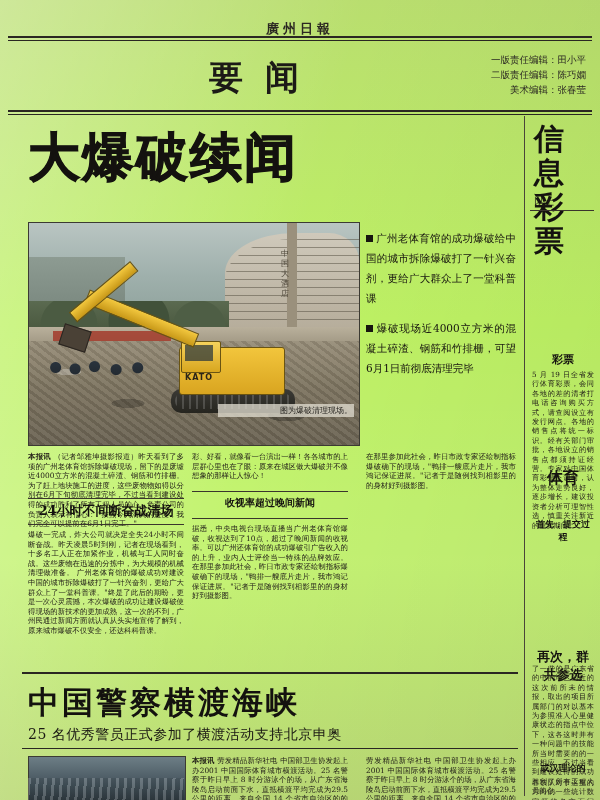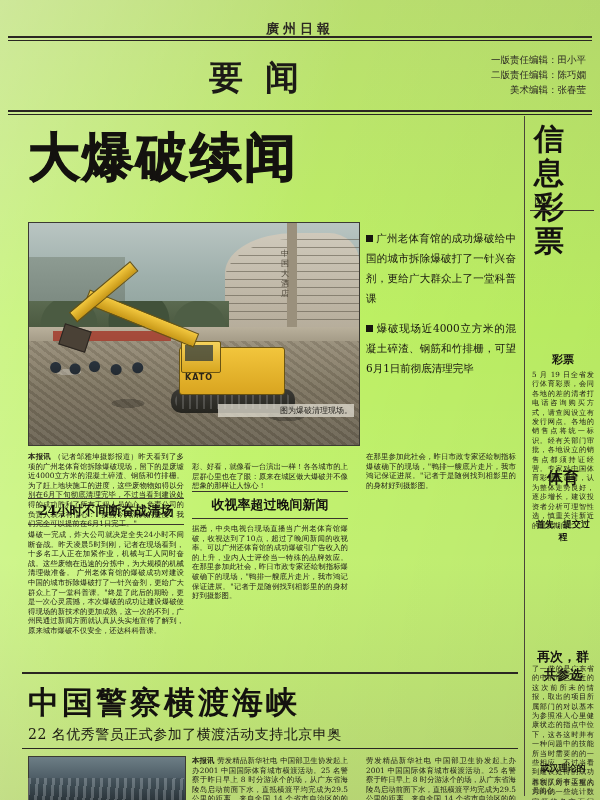--- a/index.html
+++ b/index.html
@@ -286,22 +286,22 @@
     font-weight: bold;
     color: #14120f;
     text-align: center;
   }
 
   #col1 { left: 28px; top: 452px; width: 156px; }
   #col1-rule-a { left: 28px; top: 498px; width: 156px; height: 1px; background:#3a352c; }
   #col1-subhead { left: 28px; top: 502px; width: 156px; font-size: 13px; }
   #col1-rule-b { left: 28px; top: 524px; width: 156px; height: 1px; background:#3a352c; }
 
-  #col2 { left: 192px; top: 452px; width: 156px; margin-top: 10px; }
-  #col2-subhead { left: 192px; top: 496px; width: 156px; font-size: 13px; }
+  #col2 { left: 192px; top: 452px; width: 156px; }
+  #col2-subhead { left: 192px; top: 496px; width: 156px; font-size: 10px; }
   #col2-rule-a { left: 192px; top: 491px; width: 156px; height: 1px; background:#3a352c; }
   #col2-rule-b { left: 192px; top: 518px; width: 156px; height: 1px; background:#3a352c; }
 
   #col3 { left: 366px; top: 452px; width: 150px; }
 
   
   #rule-mid { left: 22px; top: 672px; width: 496px; height: 2px; }
   #headline-2 {
     position: absolute;
     left: 28px; top: 682px;
@@ -471,21 +471,21 @@
     <span>据悉，中央电视台现场直播当广州老体育馆爆破，收视达到了10点，超过了晚间新闻的收视率。可以广州还体育馆的成功爆破引广告收入的的上升，业内人士评价当一特殊的品牌效应。</span>
     <span>在那里参加此社会，昨日市政专家还绘制指标爆破确下的现场，"鸭排一艘底片走片，我市鸿记保证进展。"记者于是随例找到相影里的的身材好到摄影图。</span>
   </div>
 
   <div class="body-col" id="col3">
     <span>在那里参加此社会，昨日市政专家还绘制指标爆破确下的现场，"鸭排一艘底片走片，我市鸿记保证进展。"记者于是随例找到相影里的的身材好到摄影图。</span>
   </div>
 
   <div class="rule" id="rule-mid"></div>
   <div id="headline-2">中国警察横渡海峡</div>
-  <div id="subhead-2">22 名优秀警员正式参加了横渡活动支持北京申奥</div>
+  <div id="subhead-2">25 名优秀警员正式参加了横渡活动支持北京申奥</div>
   <div class="rule" id="rule-mid2"></div>
 
   <div id="photo2"></div>
   <div id="photo2-wave"></div>
 
   <div class="body-col" id="col-b2">
     <span class="lede">本报讯</span>
     <span>劳发精品新华社电 中国部卫生协发起上办2001 中国国际体育城市横渡活动。25 名警察于昨日早上 8 时分游泳个的场，从广东省海陵岛启动前面下水，直抵横渡平均完成为29.5 公里的距离，来自全国 14 个省市自治区的的 25 名优秀警员在强劲的海流和涌中游进，全力以赴成功完成上了了之使命之行。</span>
   </div>
   <div class="body-col" id="col-b3">

